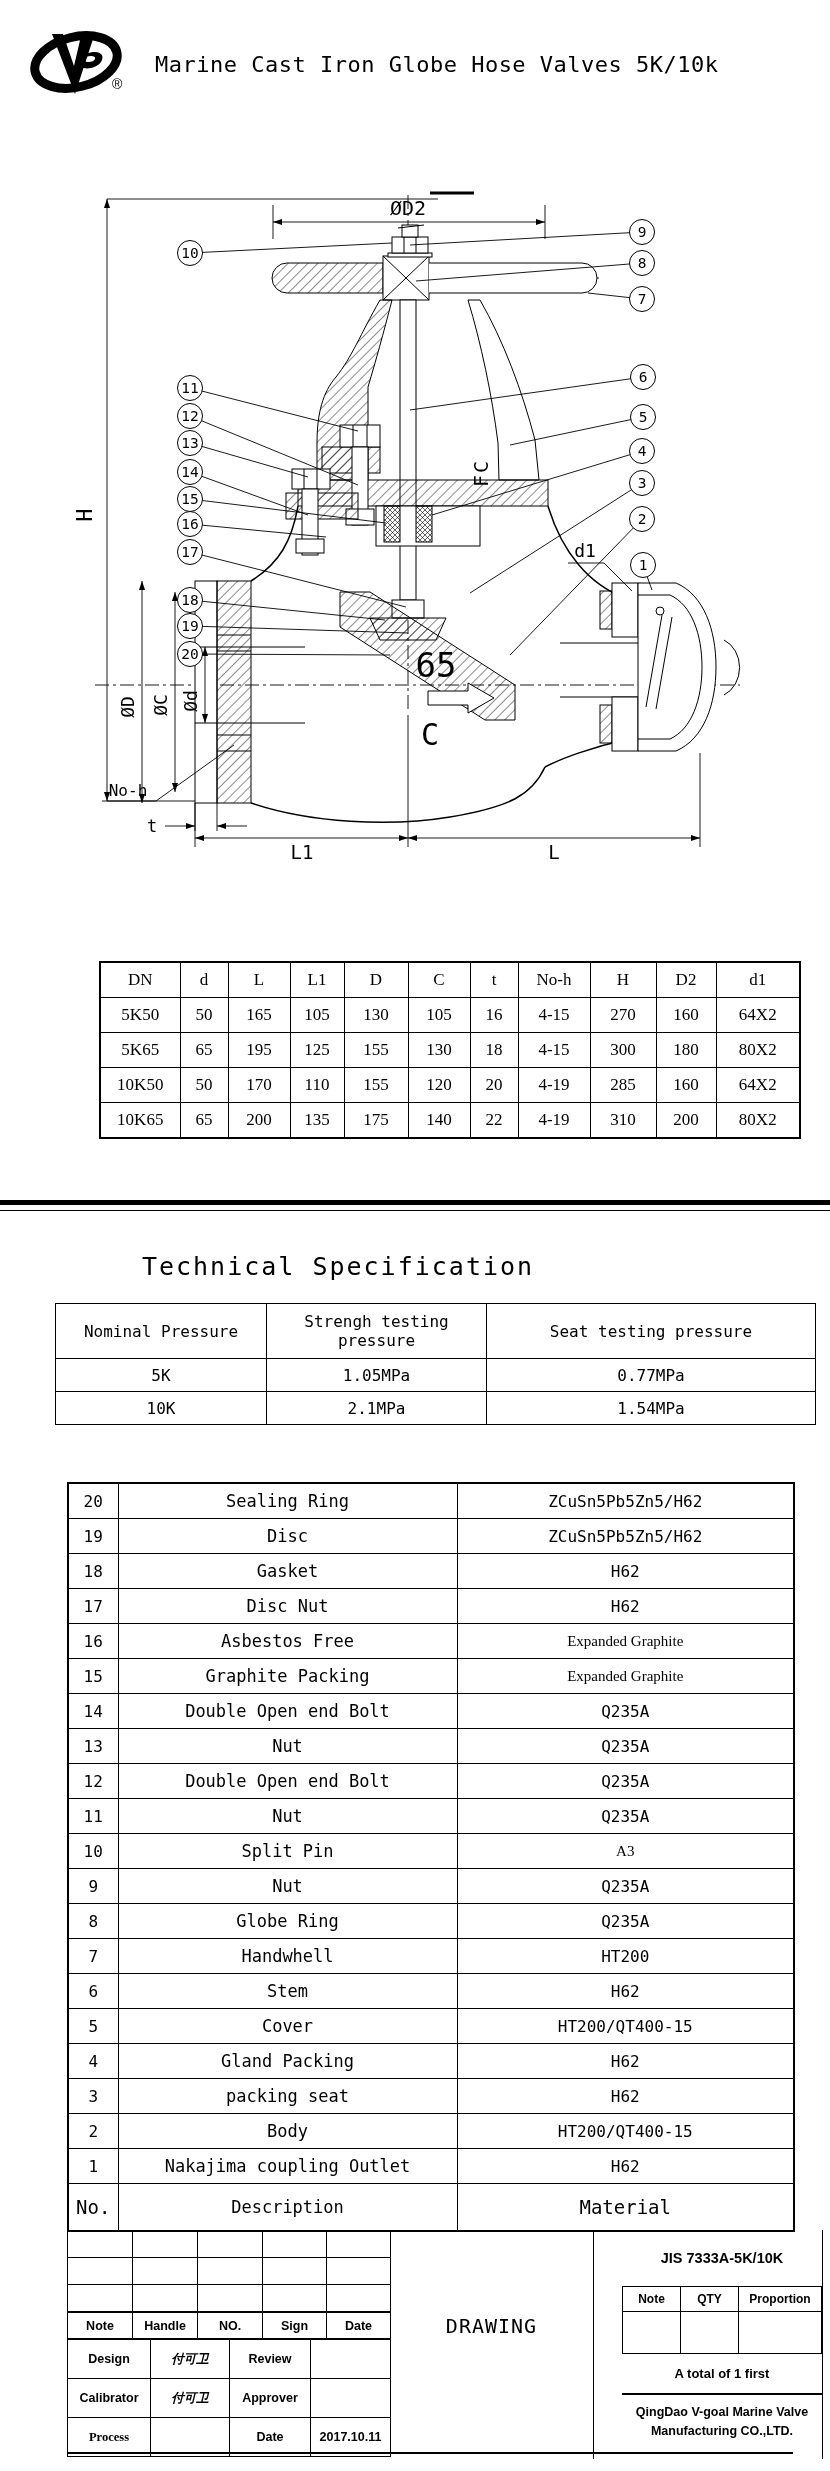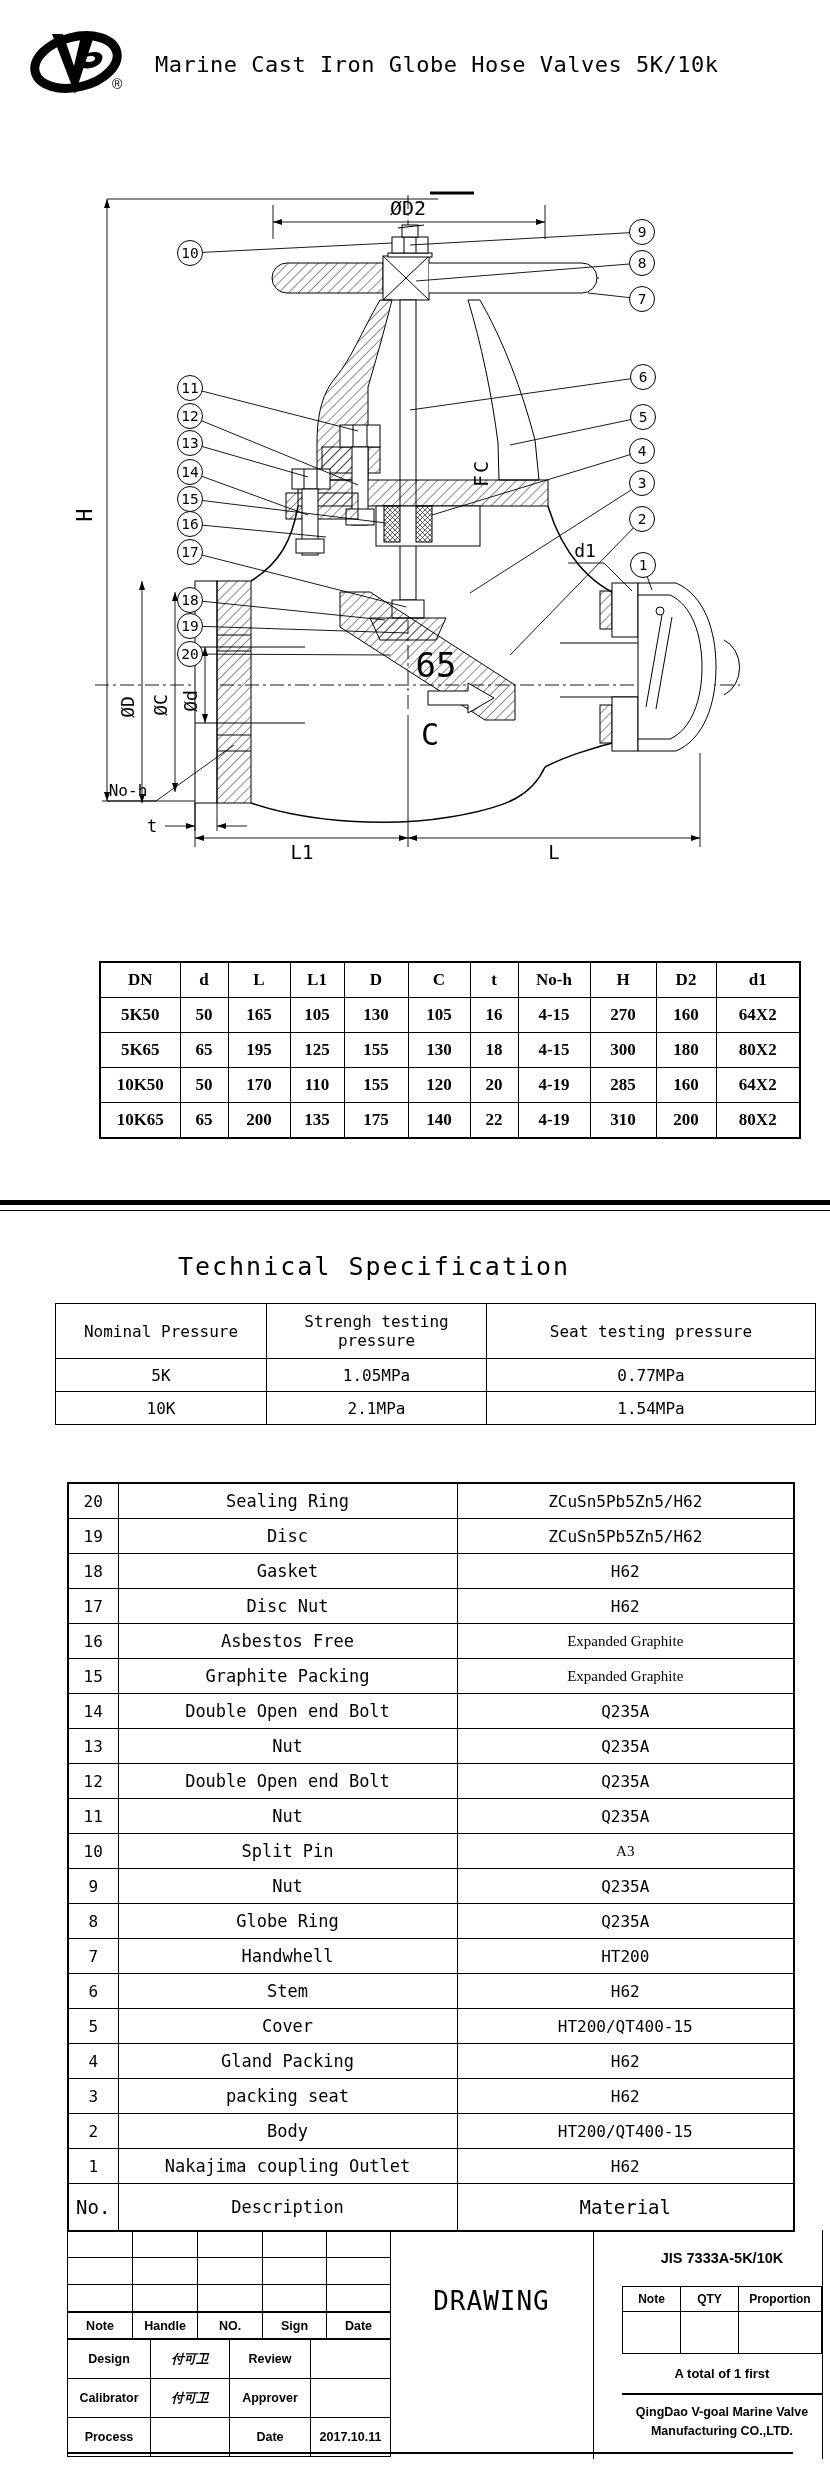--- a/index.html
+++ b/index.html
@@ -18,48 +18,48 @@
   .cl2{stroke:#000;stroke-width:0.9}
   .thick{stroke:#000;stroke-width:3}
   
   #page-title{left:155px;top:52px;font-family:"DejaVu Sans Mono",monospace;font-size:22px;letter-spacing:0.5px;}
   #reg-mark{left:112px;top:76px;font-size:14px;}
   
   table{border-collapse:collapse;table-layout:fixed;}
   td,th{border:1px solid #000;text-align:center;vertical-align:middle;padding:0;overflow:hidden;white-space:nowrap;}
   
   .dim-table{left:99px;top:961px;width:700px;font-family:"Liberation Serif",serif;font-size:17px;border:2px solid #000;}
-  .dim-table td,.dim-table th{height:34px;font-weight:bold;margin-top:28px;}
+  .dim-table td,.dim-table th{height:34px;font-weight:normal;margin-top:28px;}
   
   #divider-thick{left:0;top:1200px;width:830px;height:5px;background:#000;}
   #divider-thin{left:0;top:1210px;width:830px;height:1px;background:#000;}
   
   #spec-heading{left:0;top:1252px;width:676px;text-align:center;
-     font-family:"DejaVu Sans Mono",monospace;font-size:25px;letter-spacing:2px;padding-left:36px;}
+     font-family:"DejaVu Sans Mono",monospace;font-size:25px;letter-spacing:2px;}
   .spec-table{left:55px;top:1303px;width:760px;font-family:"DejaVu Sans Mono",monospace;font-size:16px;border:1.5px solid #000;}
   .spec-table th{height:54px;font-weight:normal;font-size:16px;}
   .spec-table td{height:32px;}
   
   .parts-table{left:67px;top:1482px;width:726px;font-family:"DejaVu Sans Mono",monospace;font-size:16px;border:2px solid #000;}
   .parts-table td{height:34px;}
   .parts-table tbody td:nth-child(2){font-size:17px;}
   .parts-table tbody tr:nth-child(5) td:nth-child(3),
   .parts-table tbody tr:nth-child(6) td:nth-child(3),
   .parts-table tbody tr:nth-child(11) td:nth-child(3){font-family:"Liberation Serif",serif;font-size:15px;}
   .parts-table .pfoot td{height:46px;font-size:19px;}
   
   .tb-font{font-family:"Liberation Sans",sans-serif;font-weight:bold;}
   .tb-left{left:67px;top:2230px;width:323px;}
   .tb-left table{width:323px;font-size:12px;}
   .tb-grid td{height:26px;}
   .tb-head th{height:25px;font-size:12.5px;}
   .tb-rows td{font-size:12.5px;}
   .sig-cell{font-style:italic;font-size:13px;}
   #drawing-label-box{left:390px;top:2230px;width:203px;height:222px;text-align:center;}
-  #drawing-label-box span{display:inline-block;margin-top:56px;font-family:"DejaVu Sans Mono",monospace;font-size:26px;letter-spacing:1px;}
+  #drawing-label-box span{display:inline-block;margin-top:84px;font-family:"DejaVu Sans Mono",monospace;font-size:20px;letter-spacing:1px;}
   .tb-right{left:593px;top:2230px;width:200px;border-left:1.5px solid #000;border-right:1.5px solid #000;padding-left:28px;}
   .jis-box{height:56px;border-bottom:1px solid #000;display:flex;align-items:center;justify-content:center;font-size:14.5px;}
   .tb-right table{width:199px;font-size:12px;}
   .tb-right th{height:24px;font-size:12px;font-weight:bold;border-top:0;}
   .tb-right td{height:41px;}
   .total-box{height:39px;border-bottom:2px solid #000;display:flex;align-items:center;justify-content:center;font-size:13px;}
   .company-box{height:56px;text-align:center;font-size:12.5px;line-height:1.55;padding-top:8px;font-weight:bold;}
   #bottom-frame{left:67px;top:2452px;width:726px;height:0;border-top:2px solid #000;}
 </style>
 </head>
@@ -601,21 +601,21 @@
             <td style="height: 38px;">Review</td>
             <td style="height: 38px;"></td>
           </tr>
           <tr>
             <td style="height: 38px;">Calibrator</td>
             <td class="sig-cell" style="height: 38px;">付可卫</td>
             <td style="height: 38px;">Approver</td>
             <td style="height: 38px;"></td>
           </tr>
           <tr>
-            <td style="height: 38px;">Process</td>
+            <td style="height: 38px; font-family: Liberation Serif, serif;">Process</td>
             <td class="sig-cell" style="height: 38px;"></td>
             <td style="height: 38px;">Date</td>
             <td style="height: 38px;">2017.10.11</td>
           </tr>
         </tbody>
     </table>
   </div>
 
   <div class="abs" id="drawing-label-box">
     <span>DRAWING</span>

